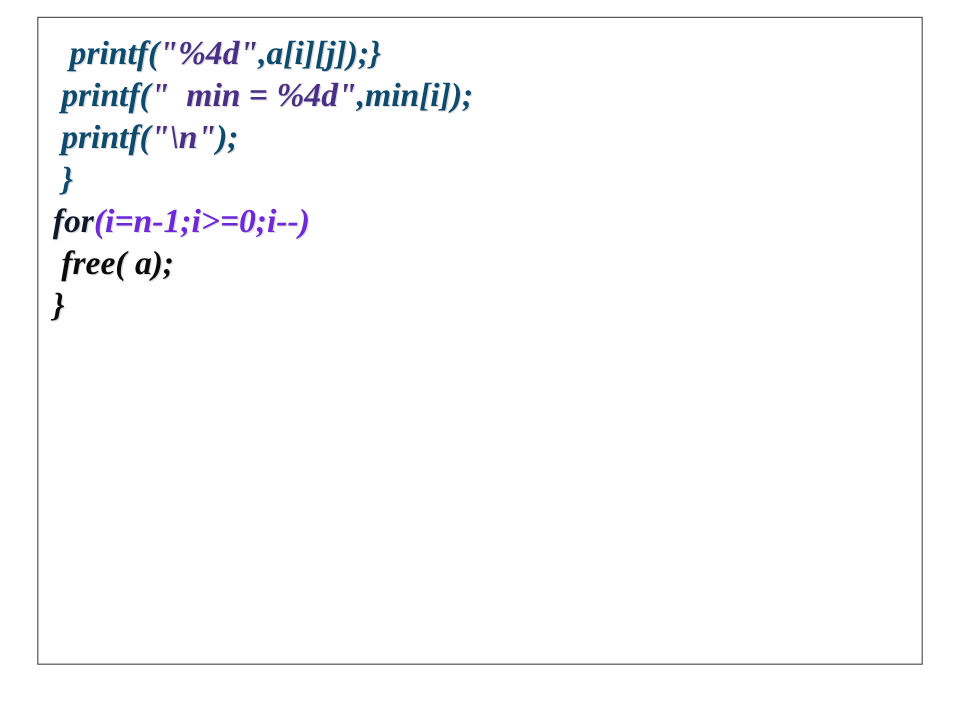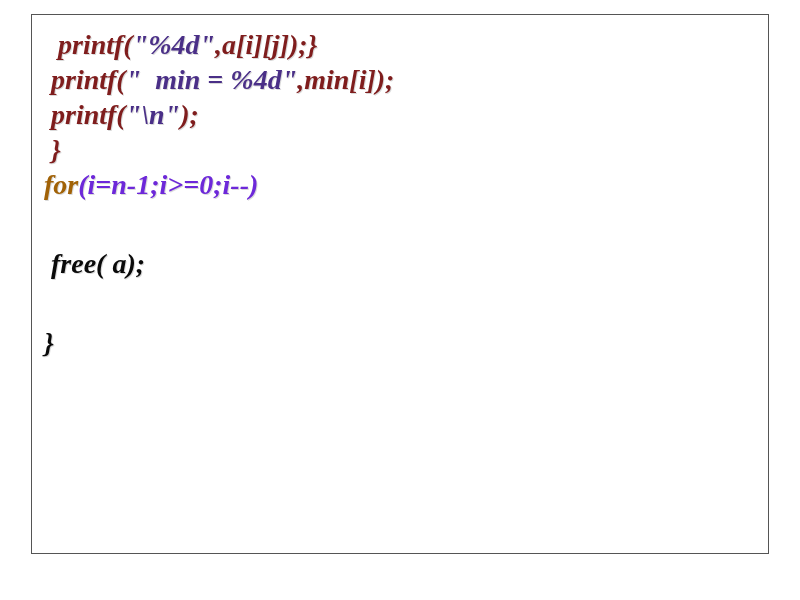--- a/index.html
+++ b/index.html
@@ -23,25 +23,25 @@
     background: #ffffff;
   }
   .line {
     font-style: italic;
     font-weight: bold;
     font-size: 28px;
     line-height: 1.25;
     white-space: pre;
   }
   
-  .c-maroon { color: #7f1d1d; }
+  .c-maroon { color: #0c4a6e; }
   .c-purple { color: #4a2f87; }
   .c-green  { color: #6d28d9; }
-  .c-navy   { color: #a16207; margin-top: 32px; }
-  .c-black  { color: #0a0a0a; margin-top: 44px; }
+  .c-navy   { color: #0f172a; margin-top: 32px; }
+  .c-black  { color: #0a0a0a; }
   
   .shadow span, .shadow {
     text-shadow: 1px 1px 0 rgba(0,0,0,0.15);
   }
 </style>
 </head>
 <body>
 
 <div class="frame shadow">
 

